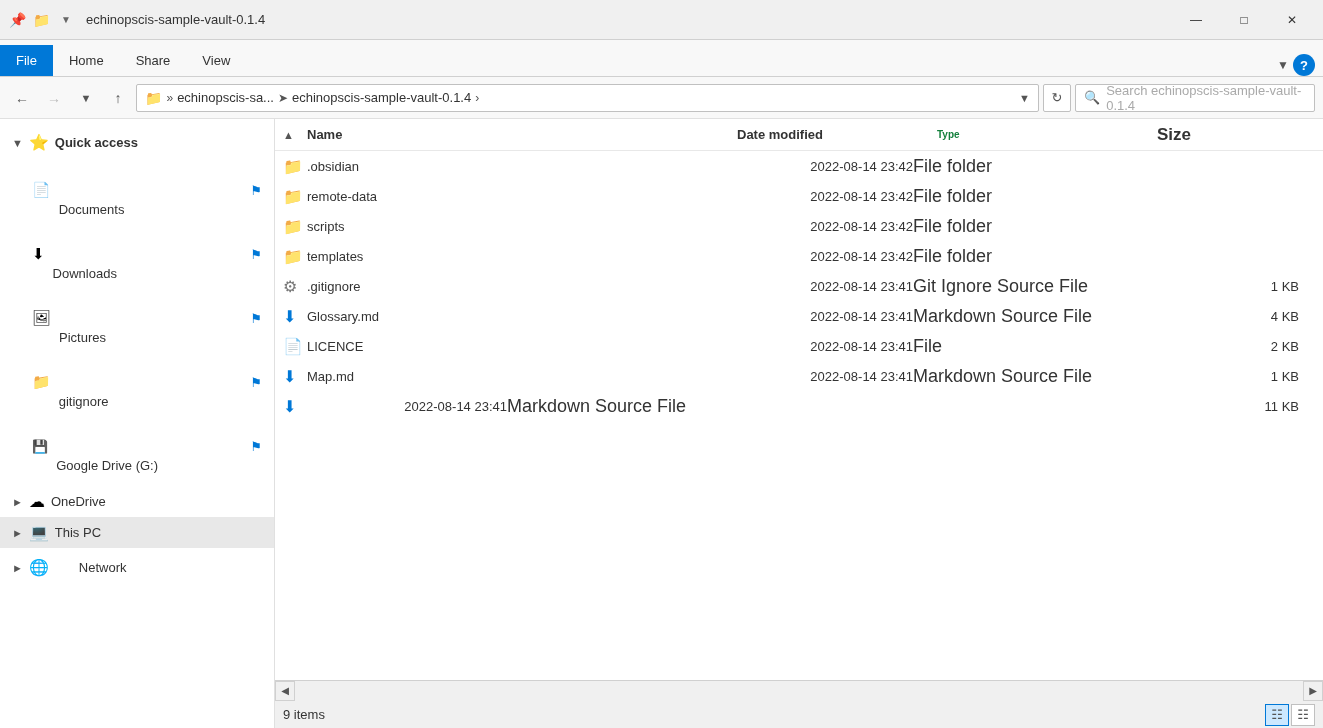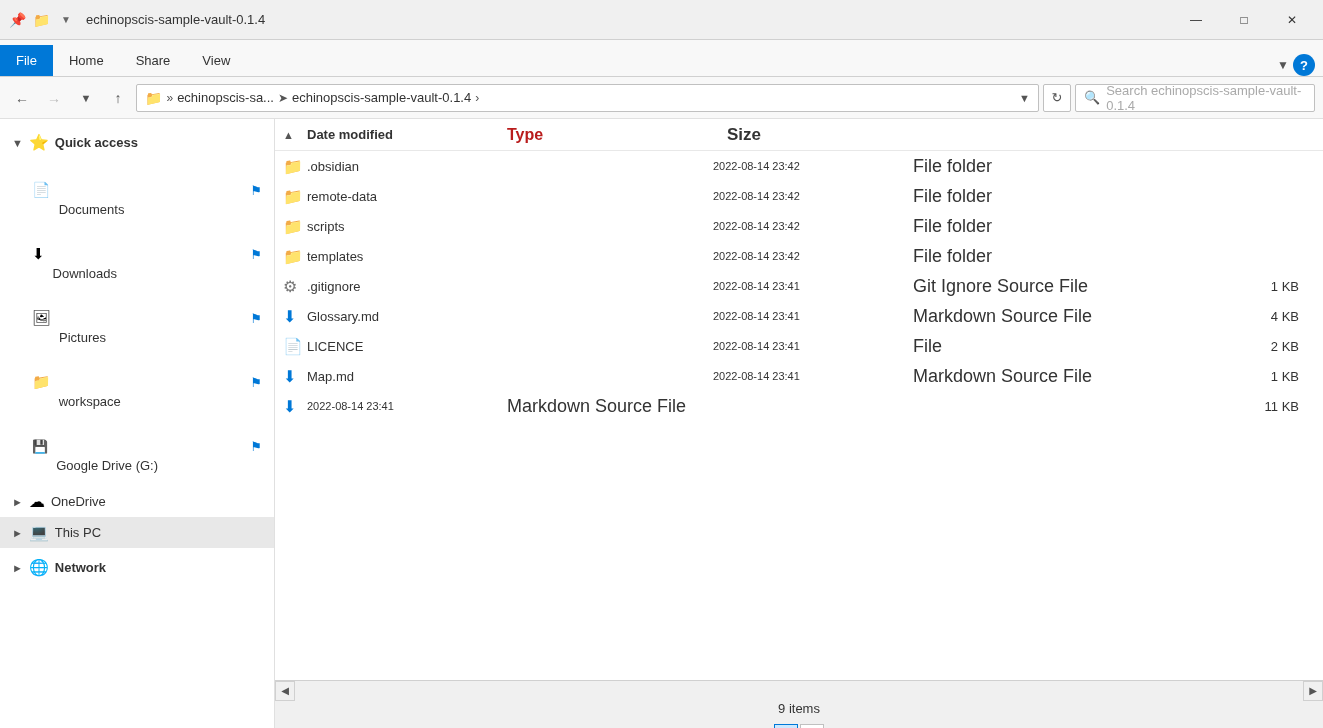--- a/index.html
+++ b/index.html
@@ -259,22 +259,22 @@
     .col-date {
       width: 200px;
       font-size: 13px;
       color: #333;
       font-weight: 600;
       cursor: pointer;
       padding: 0 4px;
     }
     .col-type {
       width: 220px;
-      font-size: 16px;
-      color: #b91c1c;
+      font-size: 10px;
+      color: #15803d;
       font-weight: 600;
       cursor: pointer;
       padding: 0 4px;
     }
     .col-size {
       flex: 1;
       font-size: 17px;
       color: #333;
       font-weight: 600;
       cursor: pointer;
@@ -297,22 +297,23 @@
     .file-name {
       width: 406px;
       font-size: 13px;
       color: #333;
       overflow: hidden;
       text-overflow: ellipsis;
       white-space: nowrap;
     }
     .file-date {
       width: 200px;
-      font-size: 11px;
-      color: #333;
+      font-size: 13px;
+      color: #333;
+      text-align: right;
     }
     .file-type {
       width: 220px;
       font-size: 18px;
       color: #333;
     }
     .file-size {
       flex: 1;
       font-size: 13px;
       color: #333;
@@ -322,21 +323,20 @@
 
     
     .bottom-bar {
       height: 28px;
       background: #f0f0f0;
       border-top: 1px solid #d0d0d0;
       display: flex;
       align-items: center;
       padding: 0 8px;
       gap: 8px;
-      flex-direction: column;
     }
     .status-text {
       font-size: 13px;
       color: #333;
       flex: 1;
     }
     .view-buttons {
       display: flex;
       gap: 2px;
     }
@@ -456,21 +456,21 @@
       <span class="sidebar-item-label">Downloads</span>
       <span class="sidebar-pin">⚑</span>
     </div>
     <div class="sidebar-item">
       <span class="sidebar-item-icon">🖼</span>
       <span class="sidebar-item-label">Pictures</span>
       <span class="sidebar-pin">⚑</span>
     </div>
     <div class="sidebar-item">
       <span class="sidebar-item-icon folder-icon">📁</span>
-      <span class="sidebar-item-label">workspace</span>
+      <span class="sidebar-item-label">gitignore</span>
       <span class="sidebar-pin">⚑</span>
     </div>
     <div class="sidebar-item">
       <span class="sidebar-item-icon" style="font-size:13px;">💾</span>
       <span class="sidebar-item-label">Google Drive (G:)</span>
       <span class="sidebar-pin">⚑</span>
     </div>
 
     <div class="sidebar-section-header" style="margin-top:8px;">
       <span class="section-chevron">►</span>
@@ -480,28 +480,29 @@
 
     <div class="sidebar-section-header active" style="background:#e8e8e8;">
       <span class="section-chevron">►</span>
       <span class="section-icon">💻</span>
       <span class="section-label" style="font-weight:normal;">This PC</span>
     </div>
 
     <div class="sidebar-section-header" style="margin-top:4px;">
       <span class="section-chevron">►</span>
       <span class="section-icon">🌐</span>
-      <span class="section-label" style="font-weight:bold;">Network</span>
+      <span class="section-label" style="font-weight:normal;margin-left:24px;">Network</span>
     </div>
   </div>
 
   <div class="content-area">
 
     <div class="sort-header-row">
       <div class="sort-collapse">▲</div>
+      <div class="col-name">Name</div>
       <div class="col-date">Date modified</div>
       <div class="col-type">Type</div>
       <div class="col-size">Size</div>
     </div>
 
     <div class="file-list">
 
       <div class="file-row">
         <div class="file-icon folder-icon">📁</div>
         <div class="file-name">.obsidian</div>

